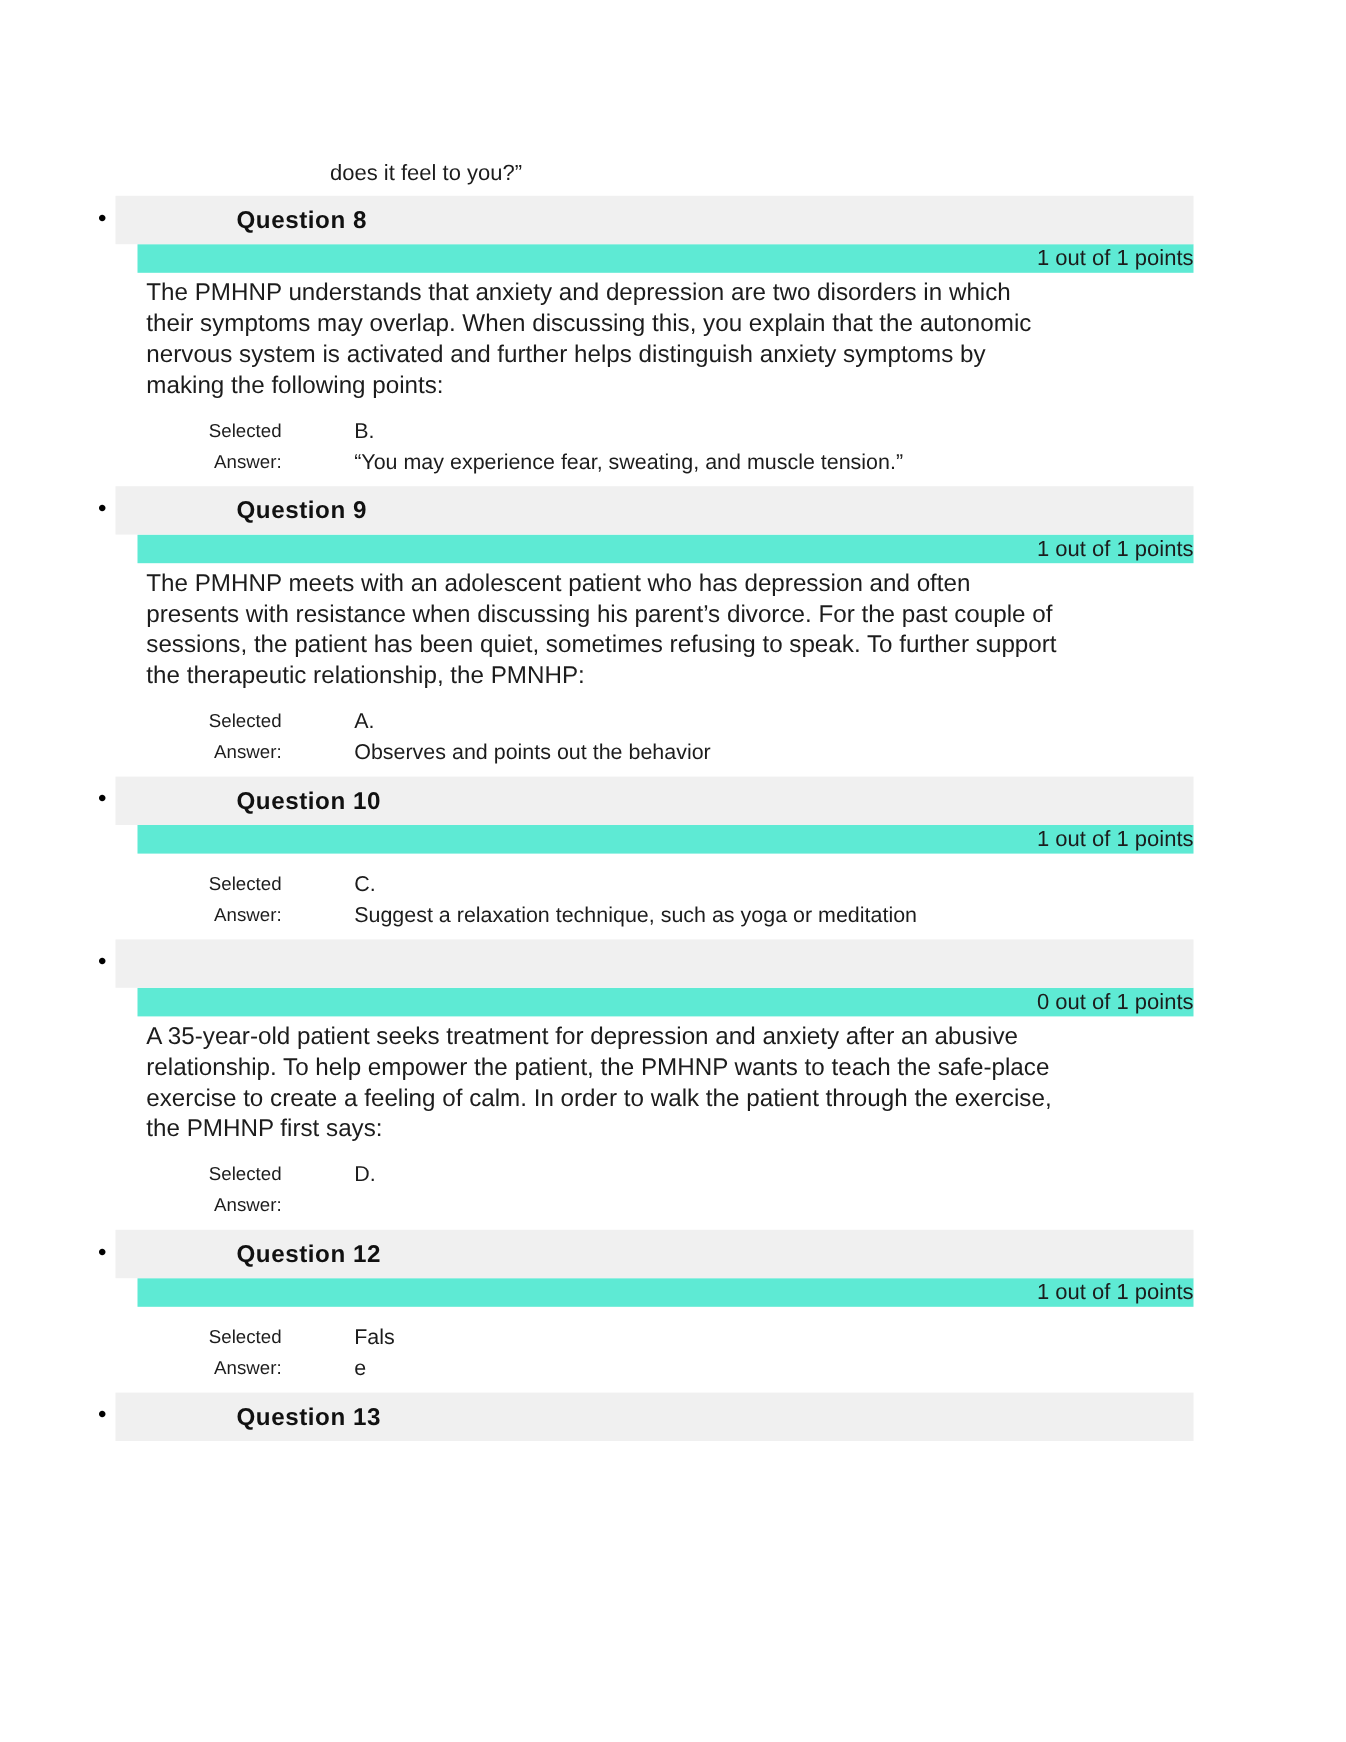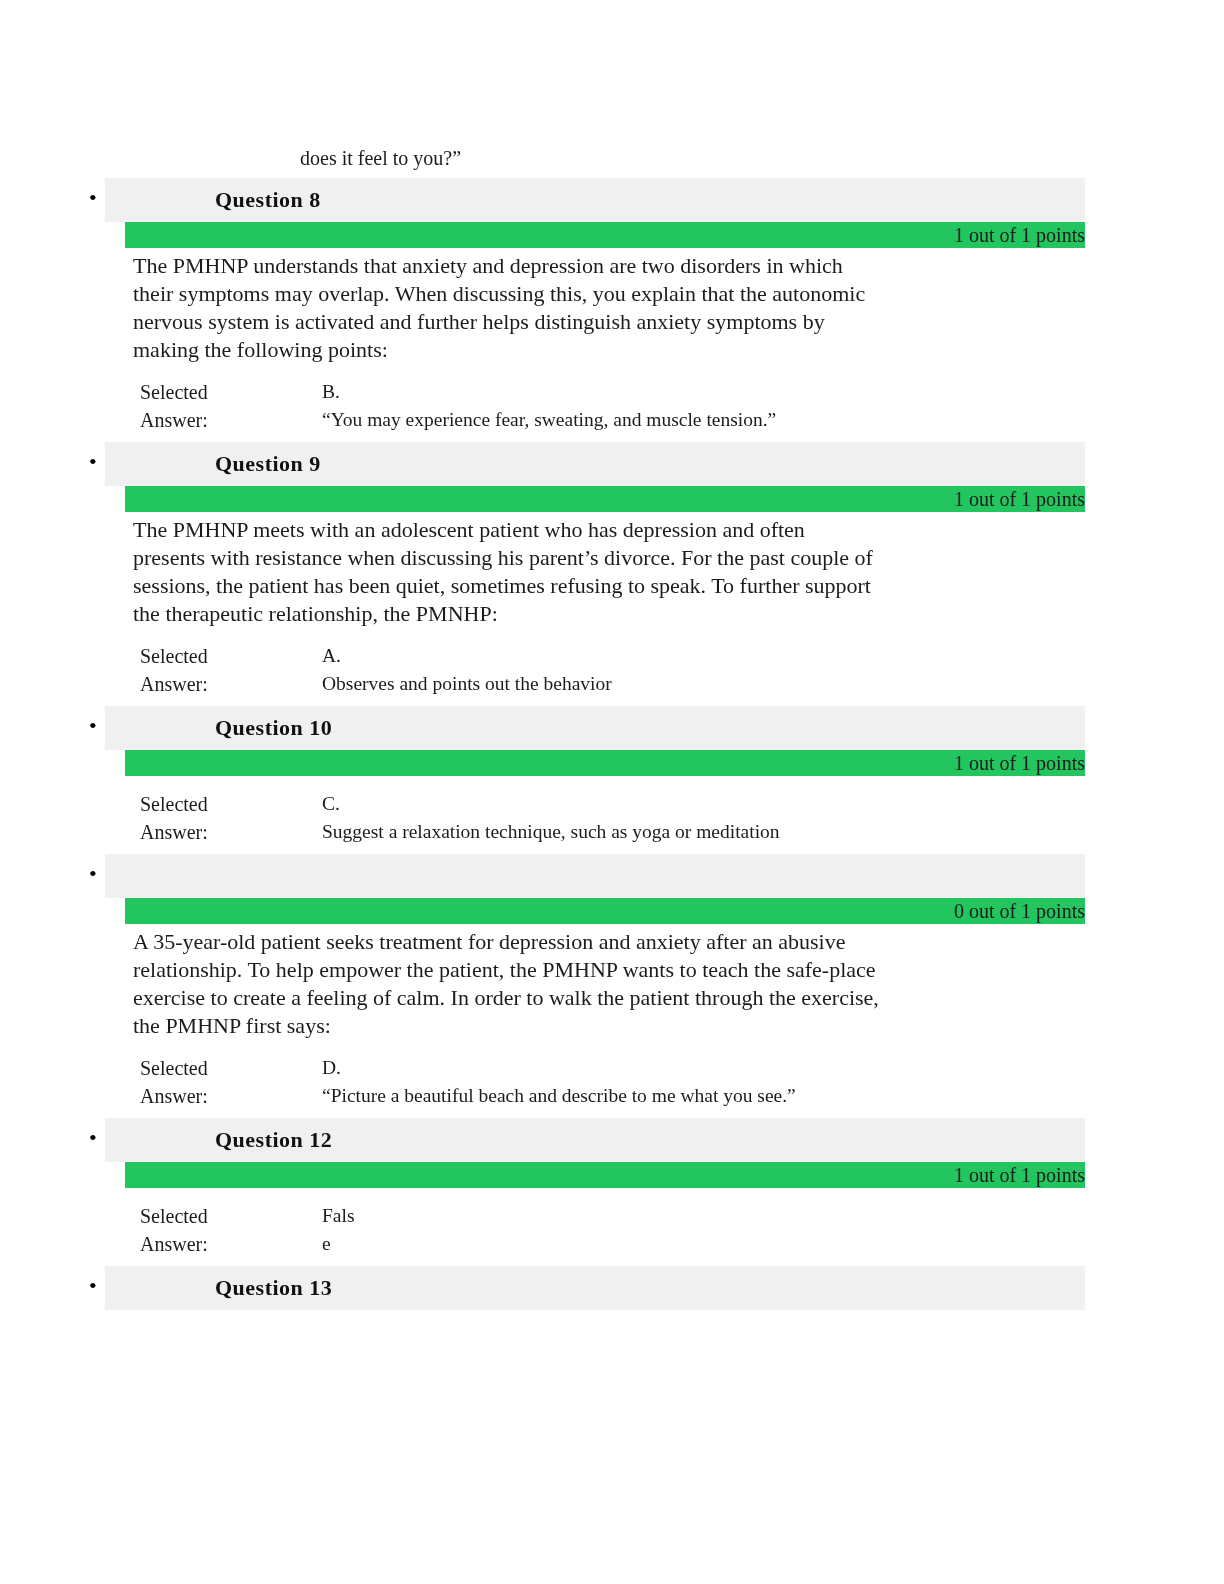--- a/index.html
+++ b/index.html
@@ -1,21 +1,21 @@
 <!DOCTYPE html>
 <html><head>
 <meta charset="utf-8">
 <style>
   * { box-sizing: border-box; }
   html, body { margin: 0; padding: 0; background: #ffffff; }
   .doc-page {
     width: 1224px;
     height: 1428px;
     background: #ffffff;
-    font-family: Liberation Serif, serif;
+    font-family: Liberation Sans, sans-serif;
     color: #1c1c1c;
     overflow: hidden;
     position: relative;
   }
   .content { padding-top: 146px; }
   .lead-text {
     margin-left: 300px;
     font-size: 20px;
     line-height: 24px;
   }
@@ -39,42 +39,43 @@
     font-size: 22px;
     font-weight: bold;
     line-height: 30px;
     margin: 0;
     letter-spacing: 0.5px;
     color: #111111;
   }
   .q-points-row {
     margin-left: 125px;
     margin-right: 139px;
-    background: #22c55e;
+    background: #5eead4;
     height: 26px;
     text-align: right;
   }
   .q-points { font-size: 20px; line-height: 26px; color: #1c1c1c; }
   .q-text {
     margin: 4px 0 0 133px;
     width: 935px;
     font-size: 22px;
     line-height: 28px;
     white-space: pre-wrap;
   }
   .q-answer {
     display: flex;
     margin: 14px 0 0 140px;
   }
   .q-answer-label {
     width: 182px;
     flex-shrink: 0;
     padding-right: 66px;
-    font-size: 20px;
+    font-size: 17px;
     line-height: 28px;
+    text-align: right;
   }
   .q-answer-value { font-size: 19.5px; line-height: 28px; }
   .q-ans-line1, .q-ans-line2 { min-height: 28px; }
 </style>
 </head>
 <body>
 
 <div class="doc-page">
   <div class="content">
 
@@ -147,21 +148,20 @@
         <span class="q-points">0 out of 1 points</span>
       </div>
       <div class="q-text">A 35-year-old patient seeks treatment for depression and anxiety after an abusive
 relationship. To help empower the patient, the PMHNP wants to teach the safe-place
 exercise to create a feeling of calm. In order to walk the patient through the exercise,
 the PMHNP first says:</div>
       <div class="q-answer">
         <div class="q-answer-label">Selected Answer:</div>
         <div class="q-answer-value">
           <div class="q-ans-line1">D.</div>
-          <div class="q-ans-line2">“Picture a beautiful beach and describe to me what you see.”</div>
         </div>
       </div>
     </section>
 
     <section class="q-section">
       <div class="q-head">
         <span class="q-bullet">•</span>
         <h2 class="q-title">Question 12</h2>
       </div>
       <div class="q-points-row">

